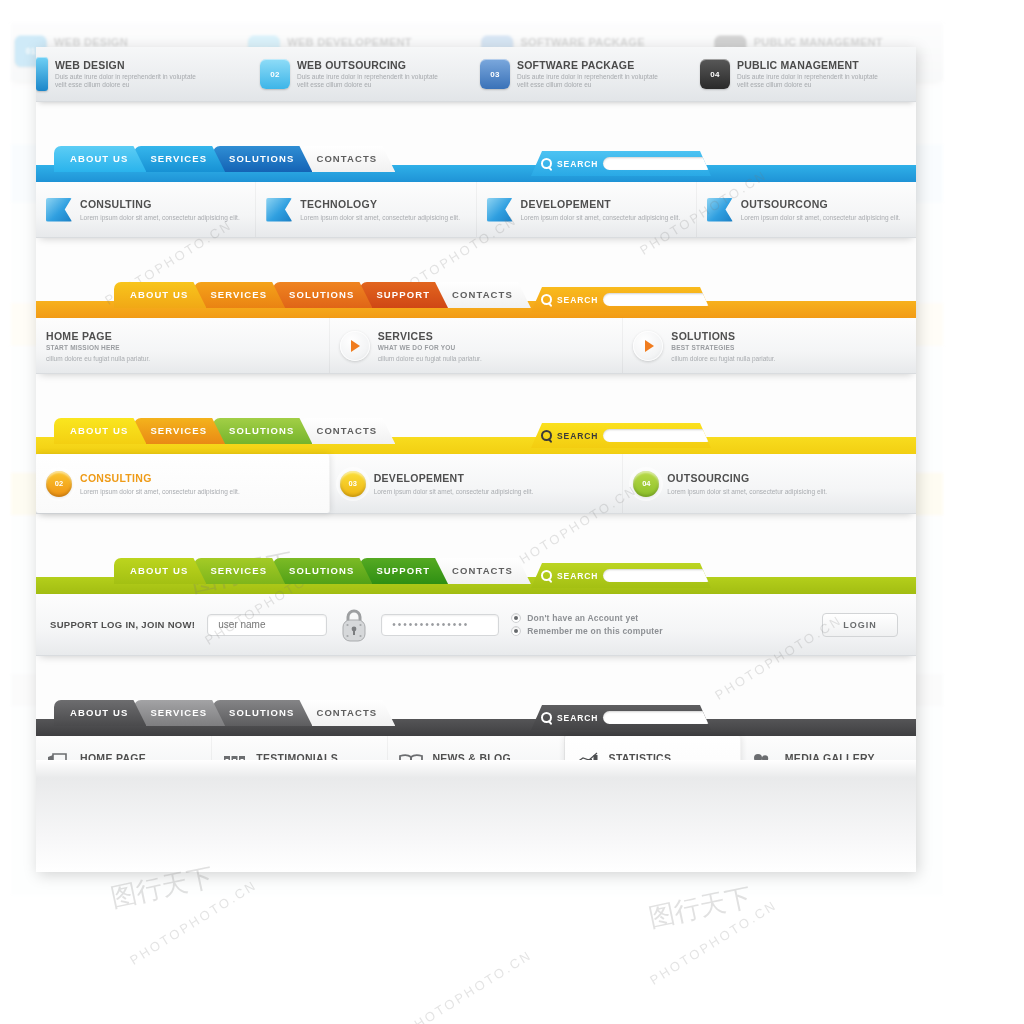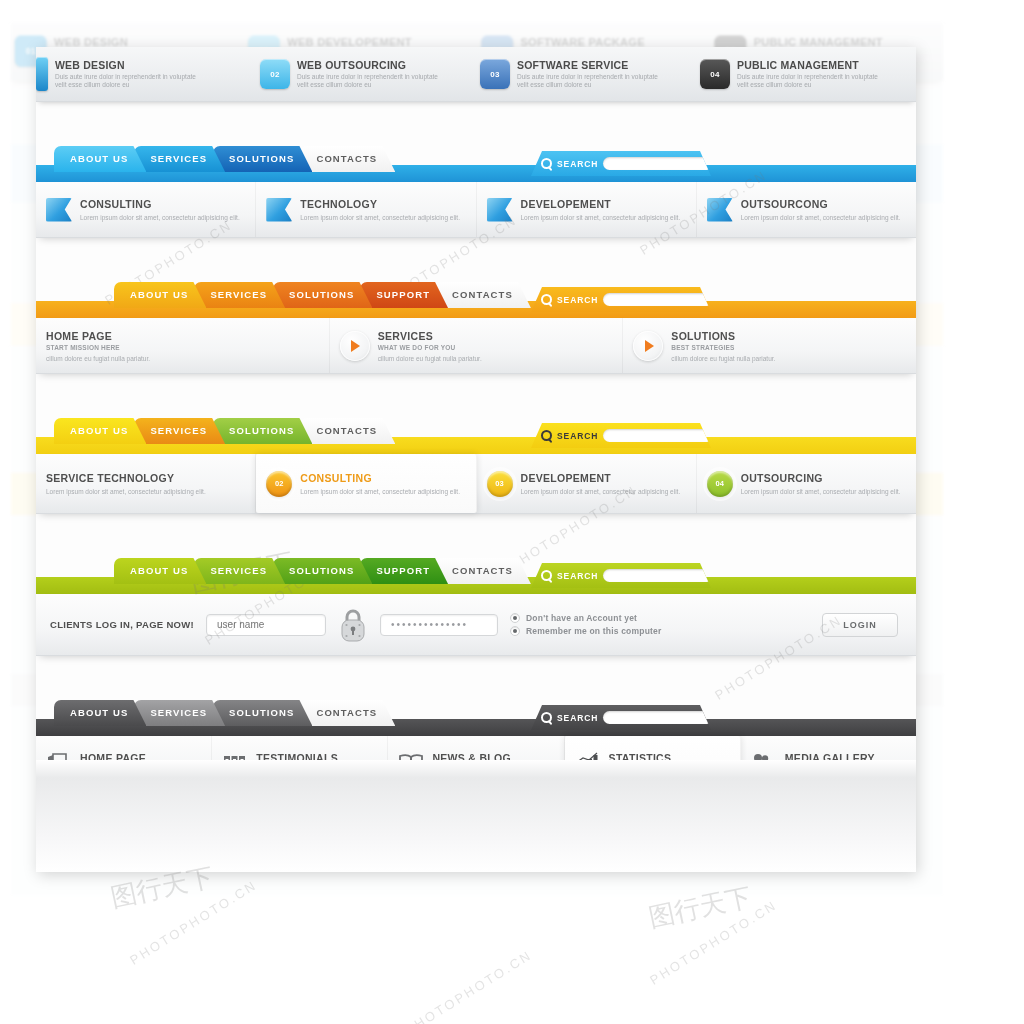--- a/index.html
+++ b/index.html
@@ -278,21 +278,21 @@
         <div class="feat">
           <div class="feat-badge" style="background:linear-gradient(to bottom,#8fdcf7,#3db5e8)">02</div>
           <div class="feat-txt">
             <div class="feat-title">WEB OUTSOURCING</div>
             <div class="feat-sub">Duis aute irure dolor in reprehenderit in voluptate velit esse cillum dolore eu</div>
           </div>
         </div>
         <div class="feat">
           <div class="feat-badge" style="background:linear-gradient(to bottom,#7ba8dd,#3a72b8)">03</div>
           <div class="feat-txt">
-            <div class="feat-title">SOFTWARE SERVICE</div>
+            <div class="feat-title">SOFTWARE PACKAGE</div>
             <div class="feat-sub">Duis aute irure dolor in reprehenderit in voluptate velit esse cillum dolore eu</div>
           </div>
         </div>
         <div class="feat">
           <div class="feat-badge" style="background:linear-gradient(to bottom,#585858,#2a2a2a)">04</div>
           <div class="feat-txt">
             <div class="feat-title">PUBLIC MANAGEMENT</div>
             <div class="feat-sub">Duis aute irure dolor in reprehenderit in voluptate velit esse cillum dolore eu</div>
           </div>
         </div>
@@ -435,26 +435,20 @@
           </div>
         </div>
         <div class="searchbox" style="left:495px;width:180px;background:linear-gradient(to bottom,#fbe11e,#f3cd11)">
           <span class="search-ico dark"></span>
           <span class="search-lbl dark">SEARCH</span>
           <input class="search-field" value="" placeholder="" style="">
         </div>
       </div>
 
       <div class="panel" style="height:60px">
-        <div class="cell">
-          <div class="cell-txt">
-            <div class="cell-title">SERVICE TECHNOLOGY</div>
-            <div class="cell-sub">Lorem ipsum dolor sit amet, consectetur adipisicing elit.</div>
-          </div>
-        </div>
         <div class="cell active">
           <span class="num-ico" style="background:linear-gradient(to bottom,#fbc831,#ef9112)">02</span>
           <div class="cell-txt">
             <div class="cell-title" style="color:#ee9b18">CONSULTING</div>
             <div class="cell-sub">Lorem ipsum dolor sit amet, consectetur adipisicing elit.</div>
           </div>
         </div>
         <div class="cell">
           <span class="num-ico" style="background:linear-gradient(to bottom,#fbe03a,#eeb412)">03</span>
           <div class="cell-txt">
@@ -493,21 +487,21 @@
           </div>
         </div>
         <div class="searchbox" style="left:495px;width:180px;background:linear-gradient(to bottom,#bcd522,#a4c013)">
           <span class="search-ico"></span>
           <span class="search-lbl">SEARCH</span>
           <input class="search-field" value="" placeholder="" style="">
         </div>
       </div>
 
       <div class="loginbar">
-        <span class="login-lead">CLIENTS  LOG IN, PAGE NOW!</span>
+        <span class="login-lead">SUPPORT  LOG IN, JOIN NOW!</span>
         <input class="txtfield" style="width: 120px;" value="" placeholder="user name">
         <span class="lock">
           <svg viewBox="0 0 30 36">
             <path d="M9 14 V10 a6 6 0 0 1 12 0 v4" fill="none" stroke="#9d9fa1" stroke-width="3"></path>
             <rect x="4" y="13" width="22" height="21" rx="7" fill="#d6d8da" stroke="#a9abad" stroke-width="1"></rect>
             <circle cx="15" cy="22" r="2.4" fill="#7c7e80"></circle>
             <rect x="14" y="23" width="2" height="5" fill="#7c7e80"></rect>
             <circle cx="8.5" cy="18" r="1.1" fill="#a5a7a9"></circle>
             <circle cx="21.5" cy="18" r="1.1" fill="#a5a7a9"></circle>
             <circle cx="8.5" cy="29" r="1.1" fill="#a5a7a9"></circle>

